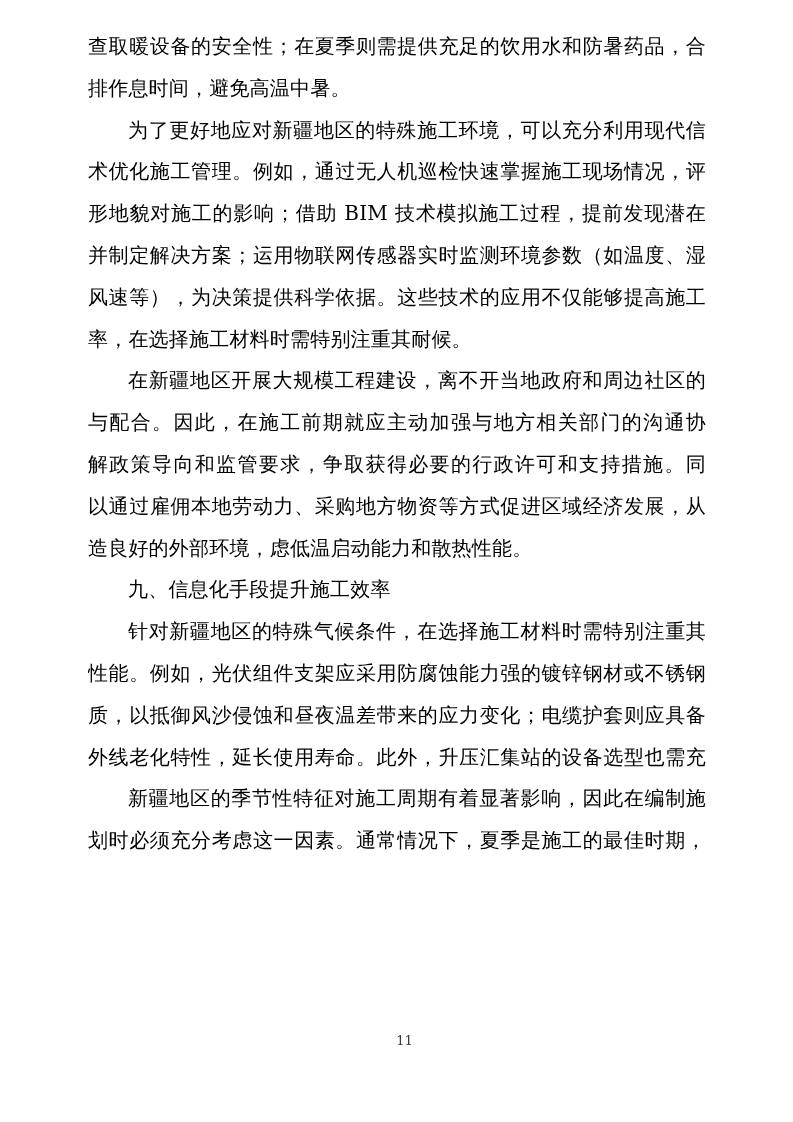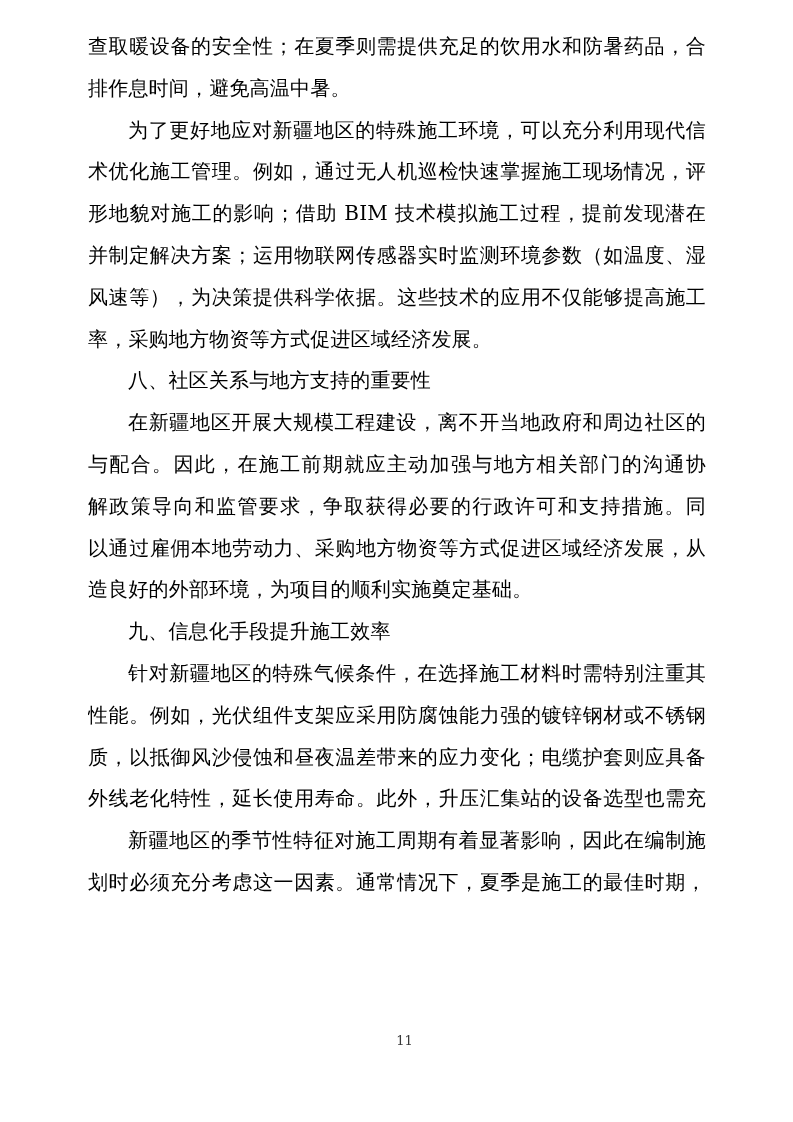--- a/index.html
+++ b/index.html
@@ -66,27 +66,26 @@
 
 <div class="page">
   <div class="textblock">
     <div class="line j">查取暖设备的安全性；在夏季则需提供充足的饮用水和防暑药品，合理安</div>
     <div class="line last">排作息时间，避免高温中暑。</div>
     <div class="line j first">为了更好地应对新疆地区的特殊施工环境，可以充分利用现代信息技</div>
     <div class="line j">术优化施工管理。例如，通过无人机巡检快速掌握施工现场情况，评估地</div>
     <div class="line j">形地貌对施工的影响；借助 BIM 技术模拟施工过程，提前发现潜在问题</div>
     <div class="line j">并制定解决方案；运用物联网传感器实时监测环境参数（如温度、湿度、</div>
     <div class="line j">风速等），为决策提供科学依据。这些技术的应用不仅能够提高施工效</div>
-    <div class="line last">率，采购地方物资等方式促进区域经济发展。</div>
-    <div class="line heading">八、社区关系与地方支持的重要性</div>
+    <div class="line last">率，在选择施工材料时需特别注重其耐候。</div>
     <div class="line j first">在新疆地区开展大规模工程建设，离不开当地政府和周边社区的支持</div>
     <div class="line j">与配合。因此，在施工前期就应主动加强与地方相关部门的沟通协调，了</div>
     <div class="line j">解政策导向和监管要求，争取获得必要的行政许可和支持措施。同时，可</div>
     <div class="line j">以通过雇佣本地劳动力、采购地方物资等方式促进区域经济发展，从而营</div>
-    <div class="line last">造良好的外部环境，为项目的顺利实施奠定基础。</div>
+    <div class="line last">造良好的外部环境，虑低温启动能力和散热性能。</div>
     <div class="line heading">九、信息化手段提升施工效率</div>
     <div class="line j first">针对新疆地区的特殊气候条件，在选择施工材料时需特别注重其耐候</div>
     <div class="line j">性能。例如，光伏组件支架应采用防腐蚀能力强的镀锌钢材或不锈钢材</div>
     <div class="line j">质，以抵御风沙侵蚀和昼夜温差带来的应力变化；电缆护套则应具备抗紫</div>
     <div class="line j">外线老化特性，延长使用寿命。此外，升压汇集站的设备选型也需充分考</div>
     <div class="line j first">新疆地区的季节性特征对施工周期有着显著影响，因此在编制施工计</div>
     <div class="line j">划时必须充分考虑这一因素。通常情况下，夏季是施工的最佳时期，但也</div>
   </div>
   <div class="page-number">11</div>
 </div>

